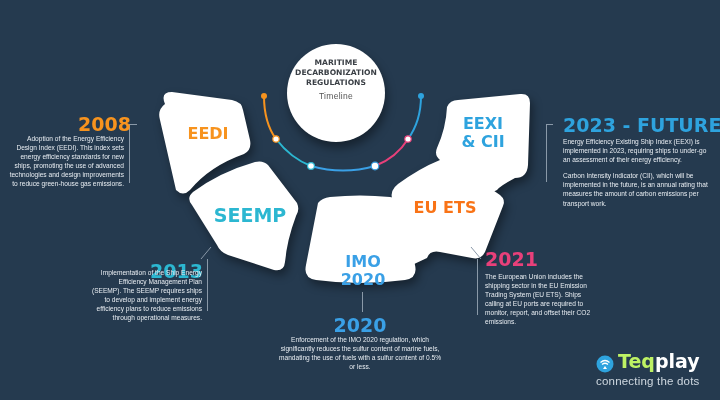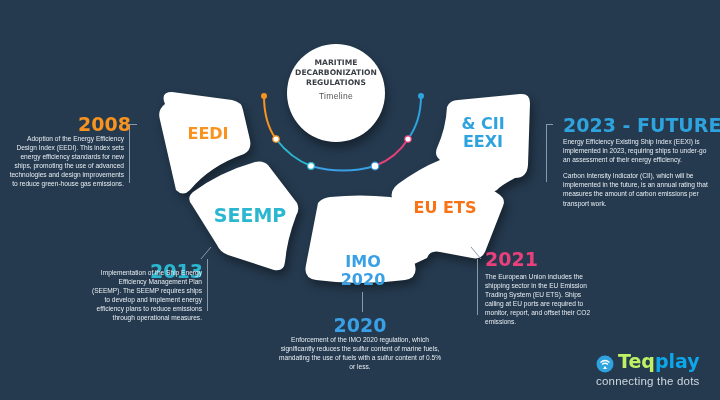--- a/index.html
+++ b/index.html
@@ -54,22 +54,22 @@
 </svg>
 
 <div class="card-label" style="left:168px;top:125px;width:80px;font-size:16px;color:#f7931e;">EEDI</div>
 <div class="card-label" style="left:205px;top:205px;width:90px;font-size:19px;color:#2cb7d1;">SEEMP</div>
 <div class="card-label" style="left:318px;top:225px;width:90px;font-size:16px;color:#3aa0e6;margin-top:28px;">
   <div>IMO</div>
   <div>2020</div>
 </div>
 <div class="card-label" style="left:400px;top:199px;width:90px;font-size:16px;color:#f97316;">EU ETS</div>
 <div class="card-label" style="left:448px;top:115px;width:70px;font-size:16px;color:#2ea3de;">
+  <div>EEXI</div>
   <div>&amp; CII</div>
-  <div>EEXI</div>
 </div>
 
 <div class="bracket" style="left:129px;top:124px;width:7px;height:58px;border-width:1px 0 0 1px;"></div>
 <svg class="abs" style="left:200px;top:246px;" width="12" height="14">
     <line x1="1" y1="13" x2="11" y2="1" stroke="#8a99a8" stroke-width="1"></line>
   </svg>
 <div class="bracket" style="left:207px;top:259px;width:0;height:52px;border-width:0 0 0 1px;"></div>
 <div class="bracket" style="left:362px;top:292px;width:0;height:20px;border-width:0 0 0 1px;"></div>
 <svg class="abs" style="left:470px;top:246px;" width="12" height="14">
     <line x1="1" y1="1" x2="11" y2="13" stroke="#8a99a8" stroke-width="1"></line>
@@ -96,16 +96,16 @@
 </div>
 
 <div class="abs" style="left:596px;top:355px;">
   <svg class="abs" style="left:0;top:0;" width="18" height="18">
     <circle cx="9" cy="9" r="8.5" fill="#2ea3de"></circle>
     <path d="M4.5,7.5 Q9,3.5 13.5,7.5" stroke="#fff" stroke-width="1.3" fill="none"></path>
     <path d="M6,9.5 Q9,7 12,9.5" stroke="#fff" stroke-width="1.3" fill="none"></path>
     <path d="M7,14 L9,11 L11,14 Z" fill="#fff"></path>
   </svg>
   <div class="abs" style="left:22px;top:-3px;font-family:'DejaVu Sans',sans-serif;font-weight:bold;font-size:19px;white-space:nowrap;line-height:1;">
-    <span style="color:#bef264;">Teq</span><span style="color:#0ea5e9;">play</span>
+    <span style="color:#bef264;">Teq</span><span style="color:#ffffff;">play</span>
   </div>
   <div class="abs" style="left:0;top:20px;font-size:11.5px;color:#cfd8e0;white-space:nowrap;letter-spacing:0.2px;">connecting the dots</div>
 </div>
 
 </body></html>

